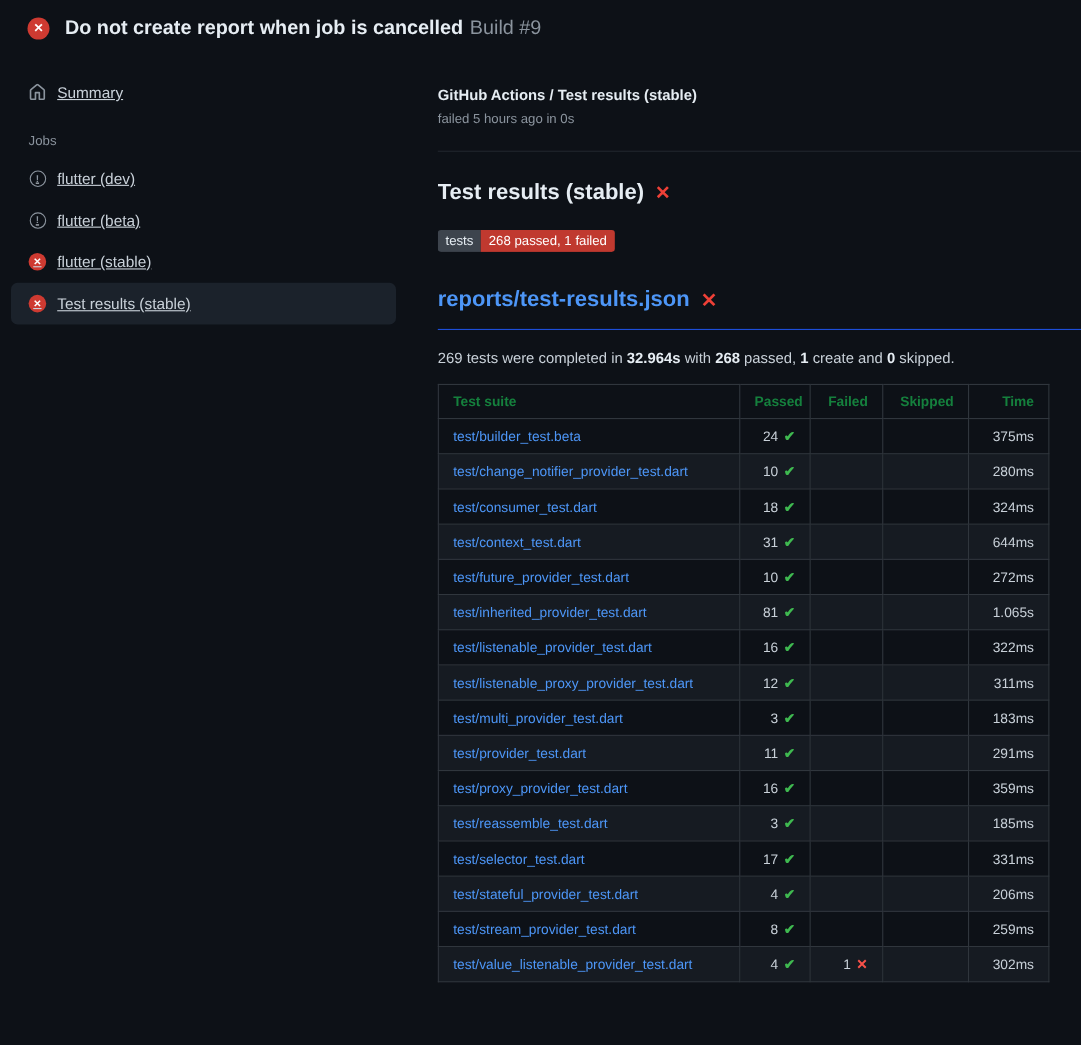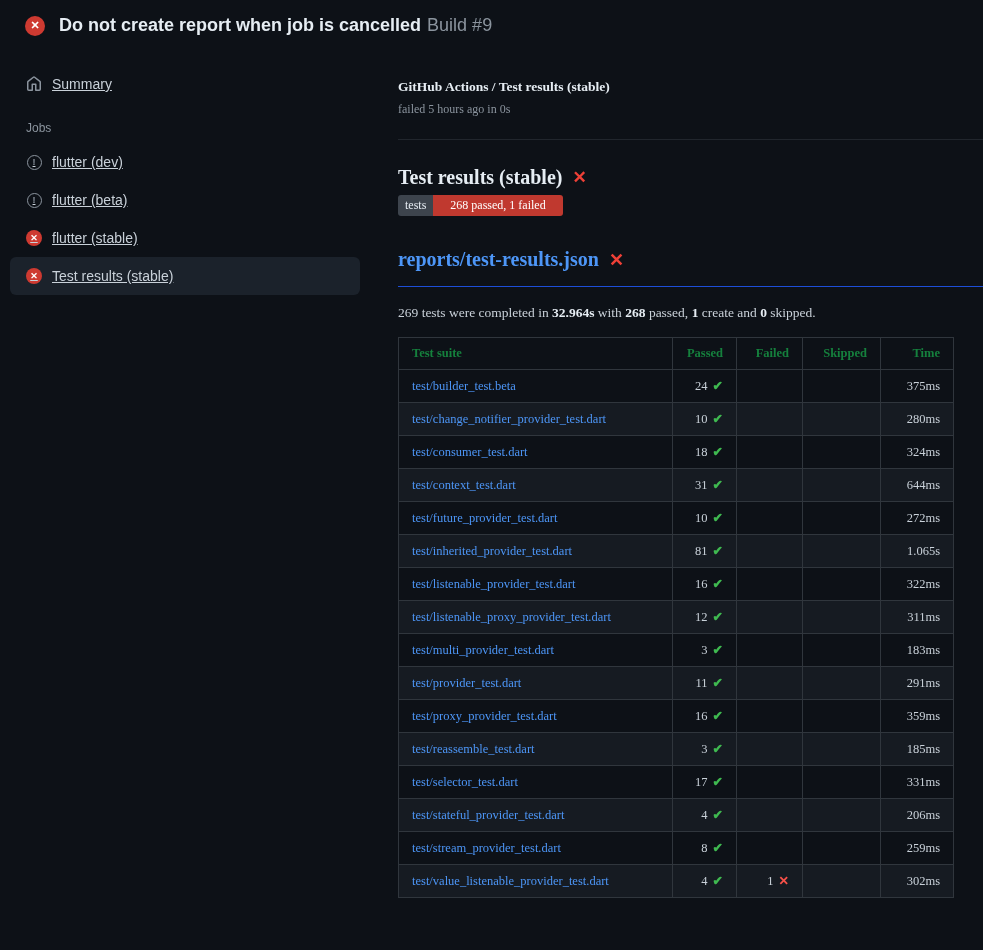--- a/index.html
+++ b/index.html
@@ -38,35 +38,35 @@
   .side-icon { width: 16px; height: 16px; flex: none; display: inline-flex; align-items: center; justify-content: center; }
   .neutral-circle {
     width: 15px; height: 15px; border-radius: 50%;
     border: 1.5px solid #8b949e; color: #8b949e;
     font-size: 9px; font-weight: 700;
     display: inline-flex; align-items: center; justify-content: center;
   }
   .jobs-label { font-size: 12px; color: #8b949e; margin: 18px 16px 8px 16px; }
 
   
-  .main { flex: 1; padding: 28px 0 0 28px; min-width: 0; font-family: Liberation Serif, serif; }
+  .main { flex: 1; padding: 28px 0 0 28px; min-width: 0; }
   .breadcrumb { font-size: 13.5px; font-weight: 700; color: #e6edf3; }
   .status-line { font-size: 12px; color: #8b949e; margin-top: 7px; }
   .divider { border: none; border-top: 1px solid #21262d; margin: 22px 0 0 0; }
 
   .check-title {
     display: flex; align-items: center; gap: 10px;
     font-size: 20px; font-weight: 700; color: #e6edf3;
     margin: 26px 0 0 0;
   }
   .red-x { color: #ee4037; font-weight: 900; font-size: 17px; line-height: 1; }
 
-  .badge { display: inline-flex; margin-top: 6px; font-size: 12px; border-radius: 3px; overflow: hidden; }
+  .badge { display: inline-flex; margin-top: 22px; font-size: 12px; border-radius: 3px; overflow: hidden; }
   .badge-key { background: #3d444d; color: #e6edf3; padding: 3px 7px; }
-  .badge-val { background: #c0392f; color: #ffffff; padding: 3px 17px; }
+  .badge-val { background: #c0392f; color: #ffffff; padding: 3px 7px; }
 
   .report-wrap { border-bottom: 1px solid #1d4ed8; padding-bottom: 15px; margin-top: 32px; }
   .report-title {
     display: flex; align-items: center; gap: 10px;
     font-size: 20px; font-weight: 700; color: #4d96f7; margin: 0;
   }
   .report-title .red-x { font-size: 18px; }
 
   .summary-line { font-size: 13.5px; margin: 18px 0 0 0; color: #c9d1d9; }
   .summary-line b { color: #e6edf3; }

